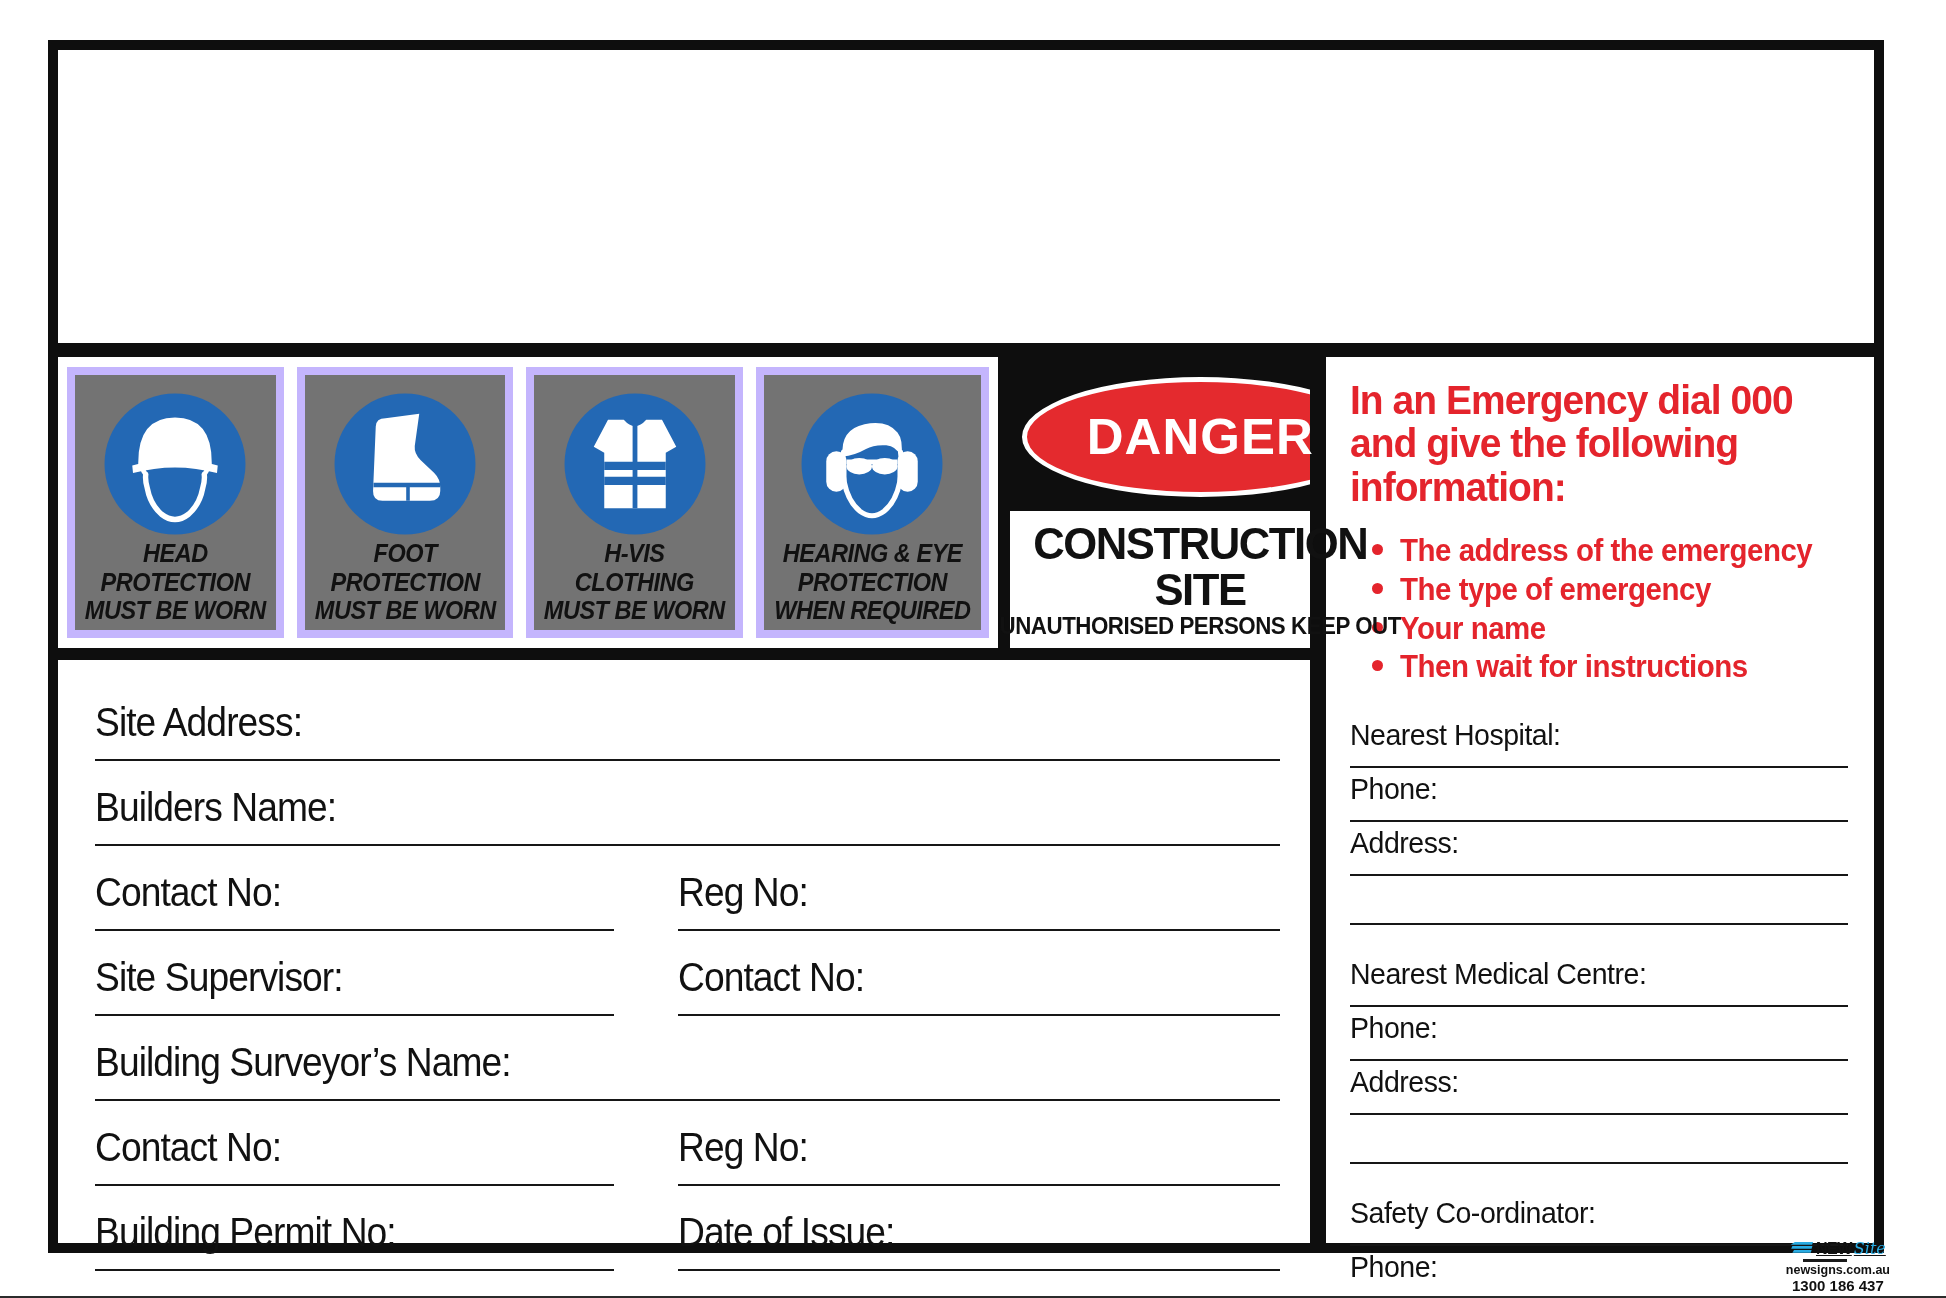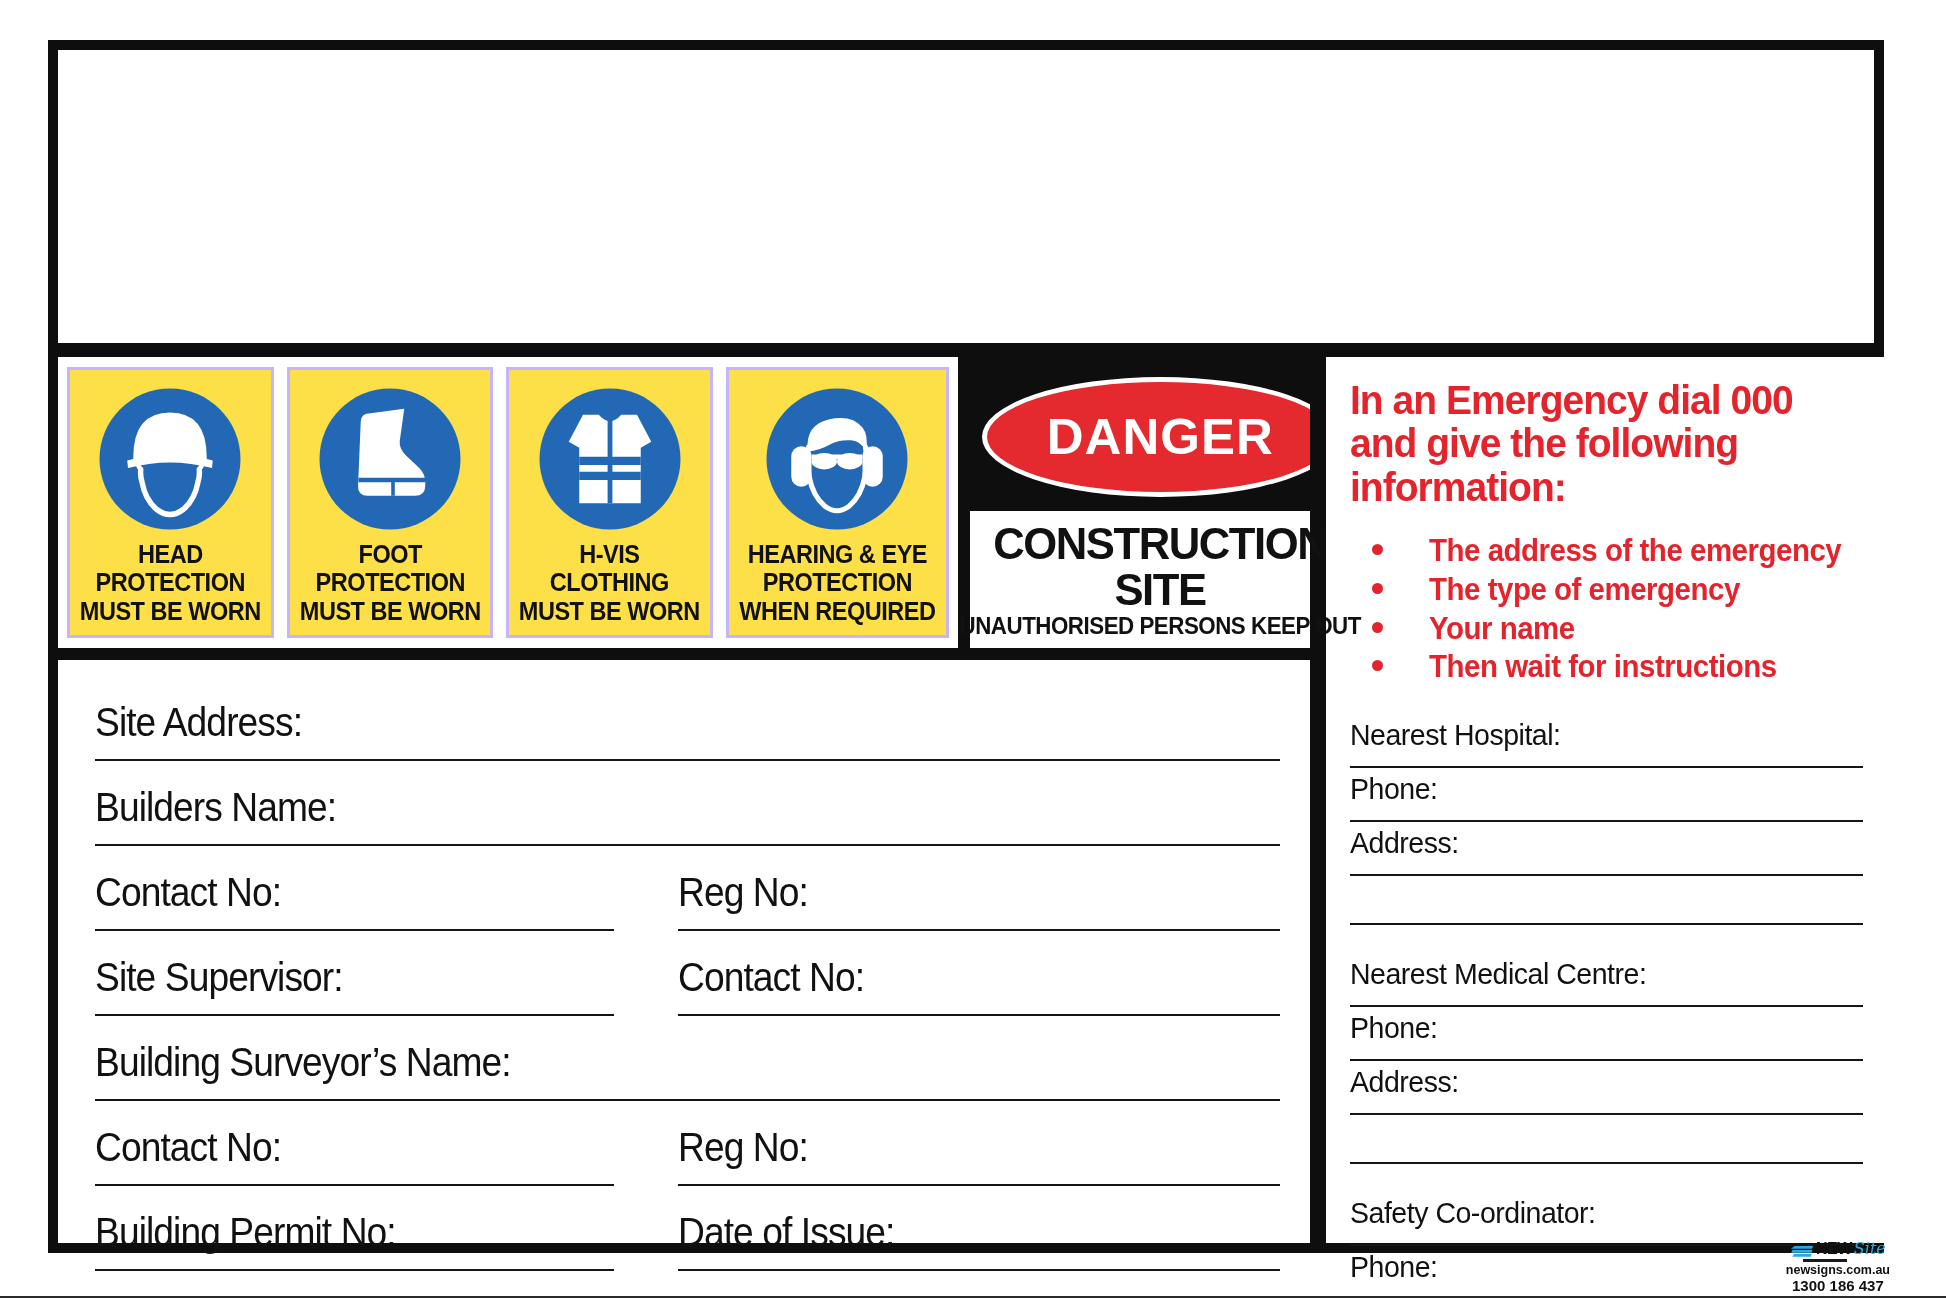--- a/index.html
+++ b/index.html
@@ -13,22 +13,22 @@
   .top-box{height:293px;flex:0 0 auto;background:#fff;}
   .hbar{height:14px;background:#0e0e0e;flex:0 0 auto;}
 
   .main-row{flex:1;display:flex;min-height:0;}
   .left-col{width:1252px;flex:0 0 auto;display:flex;flex-direction:column;}
   .vbar{width:16px;background:#0e0e0e;flex:0 0 auto;}
 
   
   .strip-row{height:291px;flex:0 0 auto;display:flex;}
   .icons-area{flex:1;display:flex;gap:13px;padding:10px 9px;background:#fff;box-sizing:border-box;}
-  .icon-panel{flex:1;border:3px solid #c4b5fd;background:#fde047;box-sizing:border-box;
-              display:flex;flex-direction:column;align-items:center;padding:10px 4px 10px;}
+  .icon-panel{flex:1;border:8px solid #c4b5fd;background:#737373;box-sizing:border-box;
+              display:flex;flex-direction:column;align-items:center;padding:10px 4px 10px;font-style:italic;}
   .icon-panel svg{width:150px;height:150px;flex:0 0 auto;margin-top:4px;}
   .panel-label{margin-top:auto;text-align:center;font-weight:bold;font-size:25px;
                line-height:1.14;letter-spacing:-.5px;}
   .panel-label .ln{display:block;transform:scaleX(.94);transform-origin:50% 50%;white-space:nowrap;}
 
   
   .danger-panel{width:405px;flex:0 0 auto;background:#0e0e0e;display:flex;flex-direction:column;}
   .danger-oval{margin:20px 24px 14px;height:110px;flex:0 0 auto;background:#E42A2E;
                border:5px solid #fff;border-radius:50%;
                display:flex;align-items:center;justify-content:center;}
@@ -48,36 +48,36 @@
   .form-cell.c2{flex:1.16;}
   .form-label{font-size:40px;letter-spacing:-1px;display:inline-block;
               transform:scaleX(.93);transform-origin:0 60%;}
 
   
   .emergency-col{flex:1;padding:22px 26px 0 24px;display:flex;flex-direction:column;
                  box-sizing:border-box;background:#fff;}
   .em-heading{color:#E4242C;font-weight:bold;font-size:41px;line-height:1.06;letter-spacing:-1px;}
   .em-heading .ln{display:block;transform:scaleX(.95);transform-origin:0 50%;white-space:nowrap;}
   .em-bullets{margin-top:22px;}
-  .em-bullet{display:flex;margin-top:2px;gap:29px;}
+  .em-bullet{display:flex;margin-top:2px;}
   .em-dot{width:11px;height:11px;border-radius:50%;background:#E4242C;flex:0 0 auto;
           margin:11px 17px 0 22px;}
   .em-bullet-text{color:#E4242C;font-weight:bold;font-size:31px;line-height:1.18;
                   letter-spacing:-.5px;display:inline-block;transform:scaleX(.95);
                   transform-origin:0 50%;white-space:nowrap;}
   .em-group{margin-top:28px;}
   .em-field{border-bottom:2px solid #161616;padding-bottom:12px;margin-top:4px;min-height:36px;}
   .em-field.blank{min-height:31px;}
   .em-label{font-size:30px;letter-spacing:-.5px;display:inline-block;
             transform:scaleX(.95);transform-origin:0 60%;white-space:nowrap;}
 
   
   .brand{position:absolute;right:56px;bottom:4px;display:flex;flex-direction:column;
          align-items:center;line-height:1.05;}
-  .brand-line1{display:flex;align-items:flex-end;gap:2px;}
+  .brand-line1{display:flex;align-items:flex-start;gap:2px;text-decoration:underline;}
   .brand-new{font-weight:bold;font-size:16px;letter-spacing:-.5px;color:#111;}
   .brand-signs{font-family:"DejaVu Serif",serif;font-style:italic;font-size:16px;color:#29ABE2;}
   .brand-tag{width:44px;height:3px;background:#1a1a1a;margin:1px 26px 2px 0;}
   .brand-web{font-weight:bold;font-size:12.5px;color:#111;}
   .brand-phone{font-weight:bold;font-size:15px;color:#111;margin-top:1px;}
   .bottom-edge{position:absolute;left:0;bottom:0;width:100%;height:2px;background:#2b2b2b;}
 </style>
 </head>
 <body>
 

